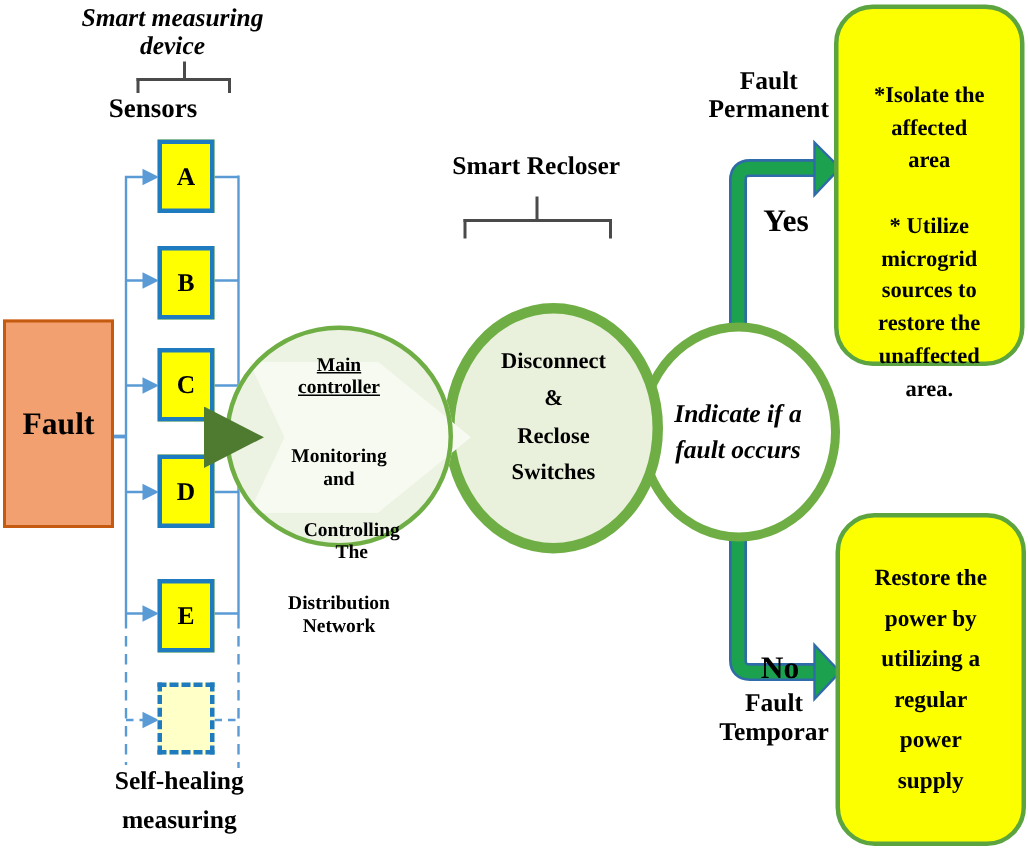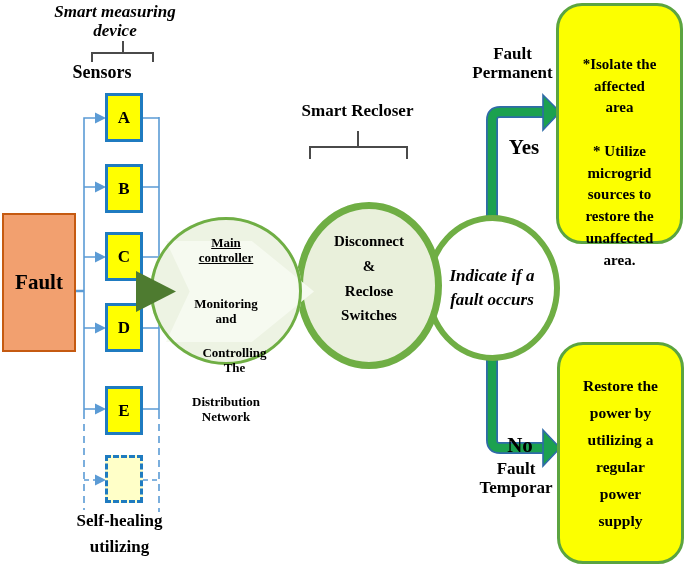--- a/index.html
+++ b/index.html
@@ -141,21 +141,21 @@
 fault occurs</div>
 
   <div class="lbl" style="left:465px;top:44px;width:95px;font-size:17px;">Fault
 Permanent</div>
   <div class="lbl" style="left:502px;top:136px;width:44px;font-size:21px;">Yes</div>
   <div class="lbl" style="left:500px;top:402px;width:40px;font-size:21px;margin-top:32px;">No</div>
   <div class="lbl" style="left:468px;top:459px;width:96px;font-size:17px;">Fault
 Temporar</div>
 
   <div class="lbl" style="left:52px;top:508px;width:135px;font-size:17px;line-height:1.55;">Self-healing
-utilizing</div>
+measuring</div>
 
   <div class="outcome" style="left:556px;top:3px;height:241px;padding:26px 4px;line-height:1.45;">
     <span>*Isolate the
 affected
 area
 
 * Utilize
 microgrid
 sources to
 restore the

